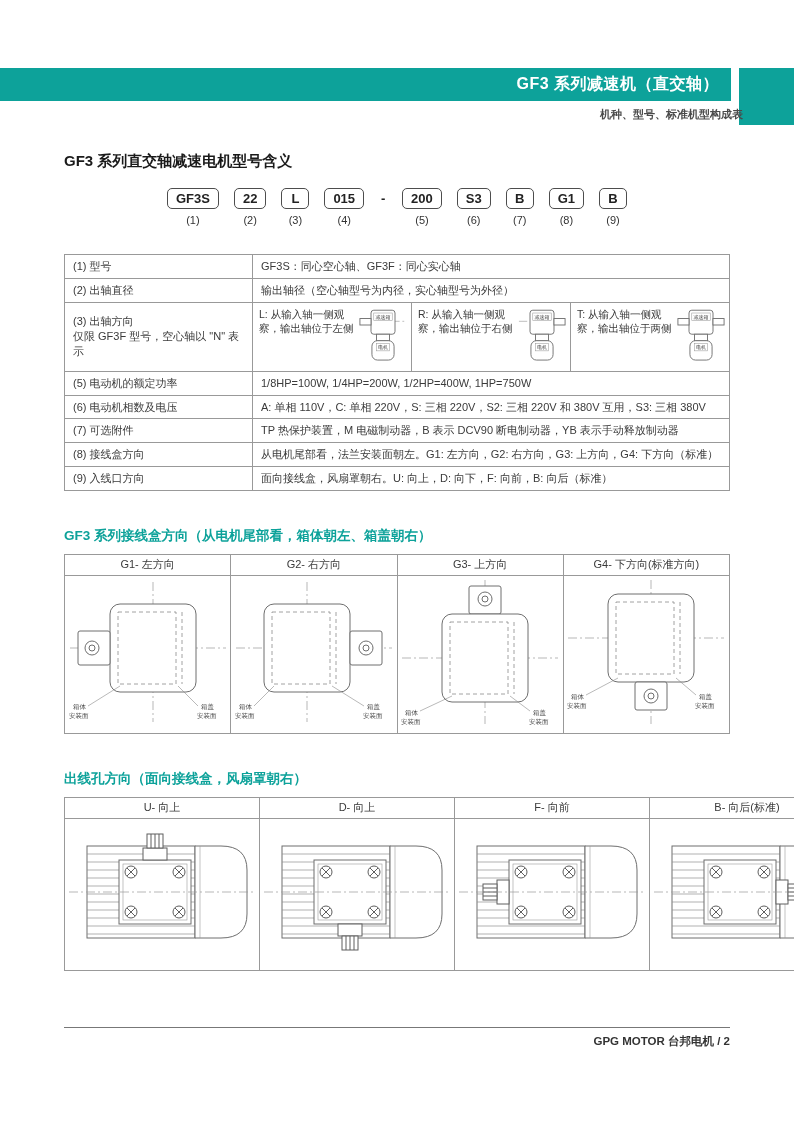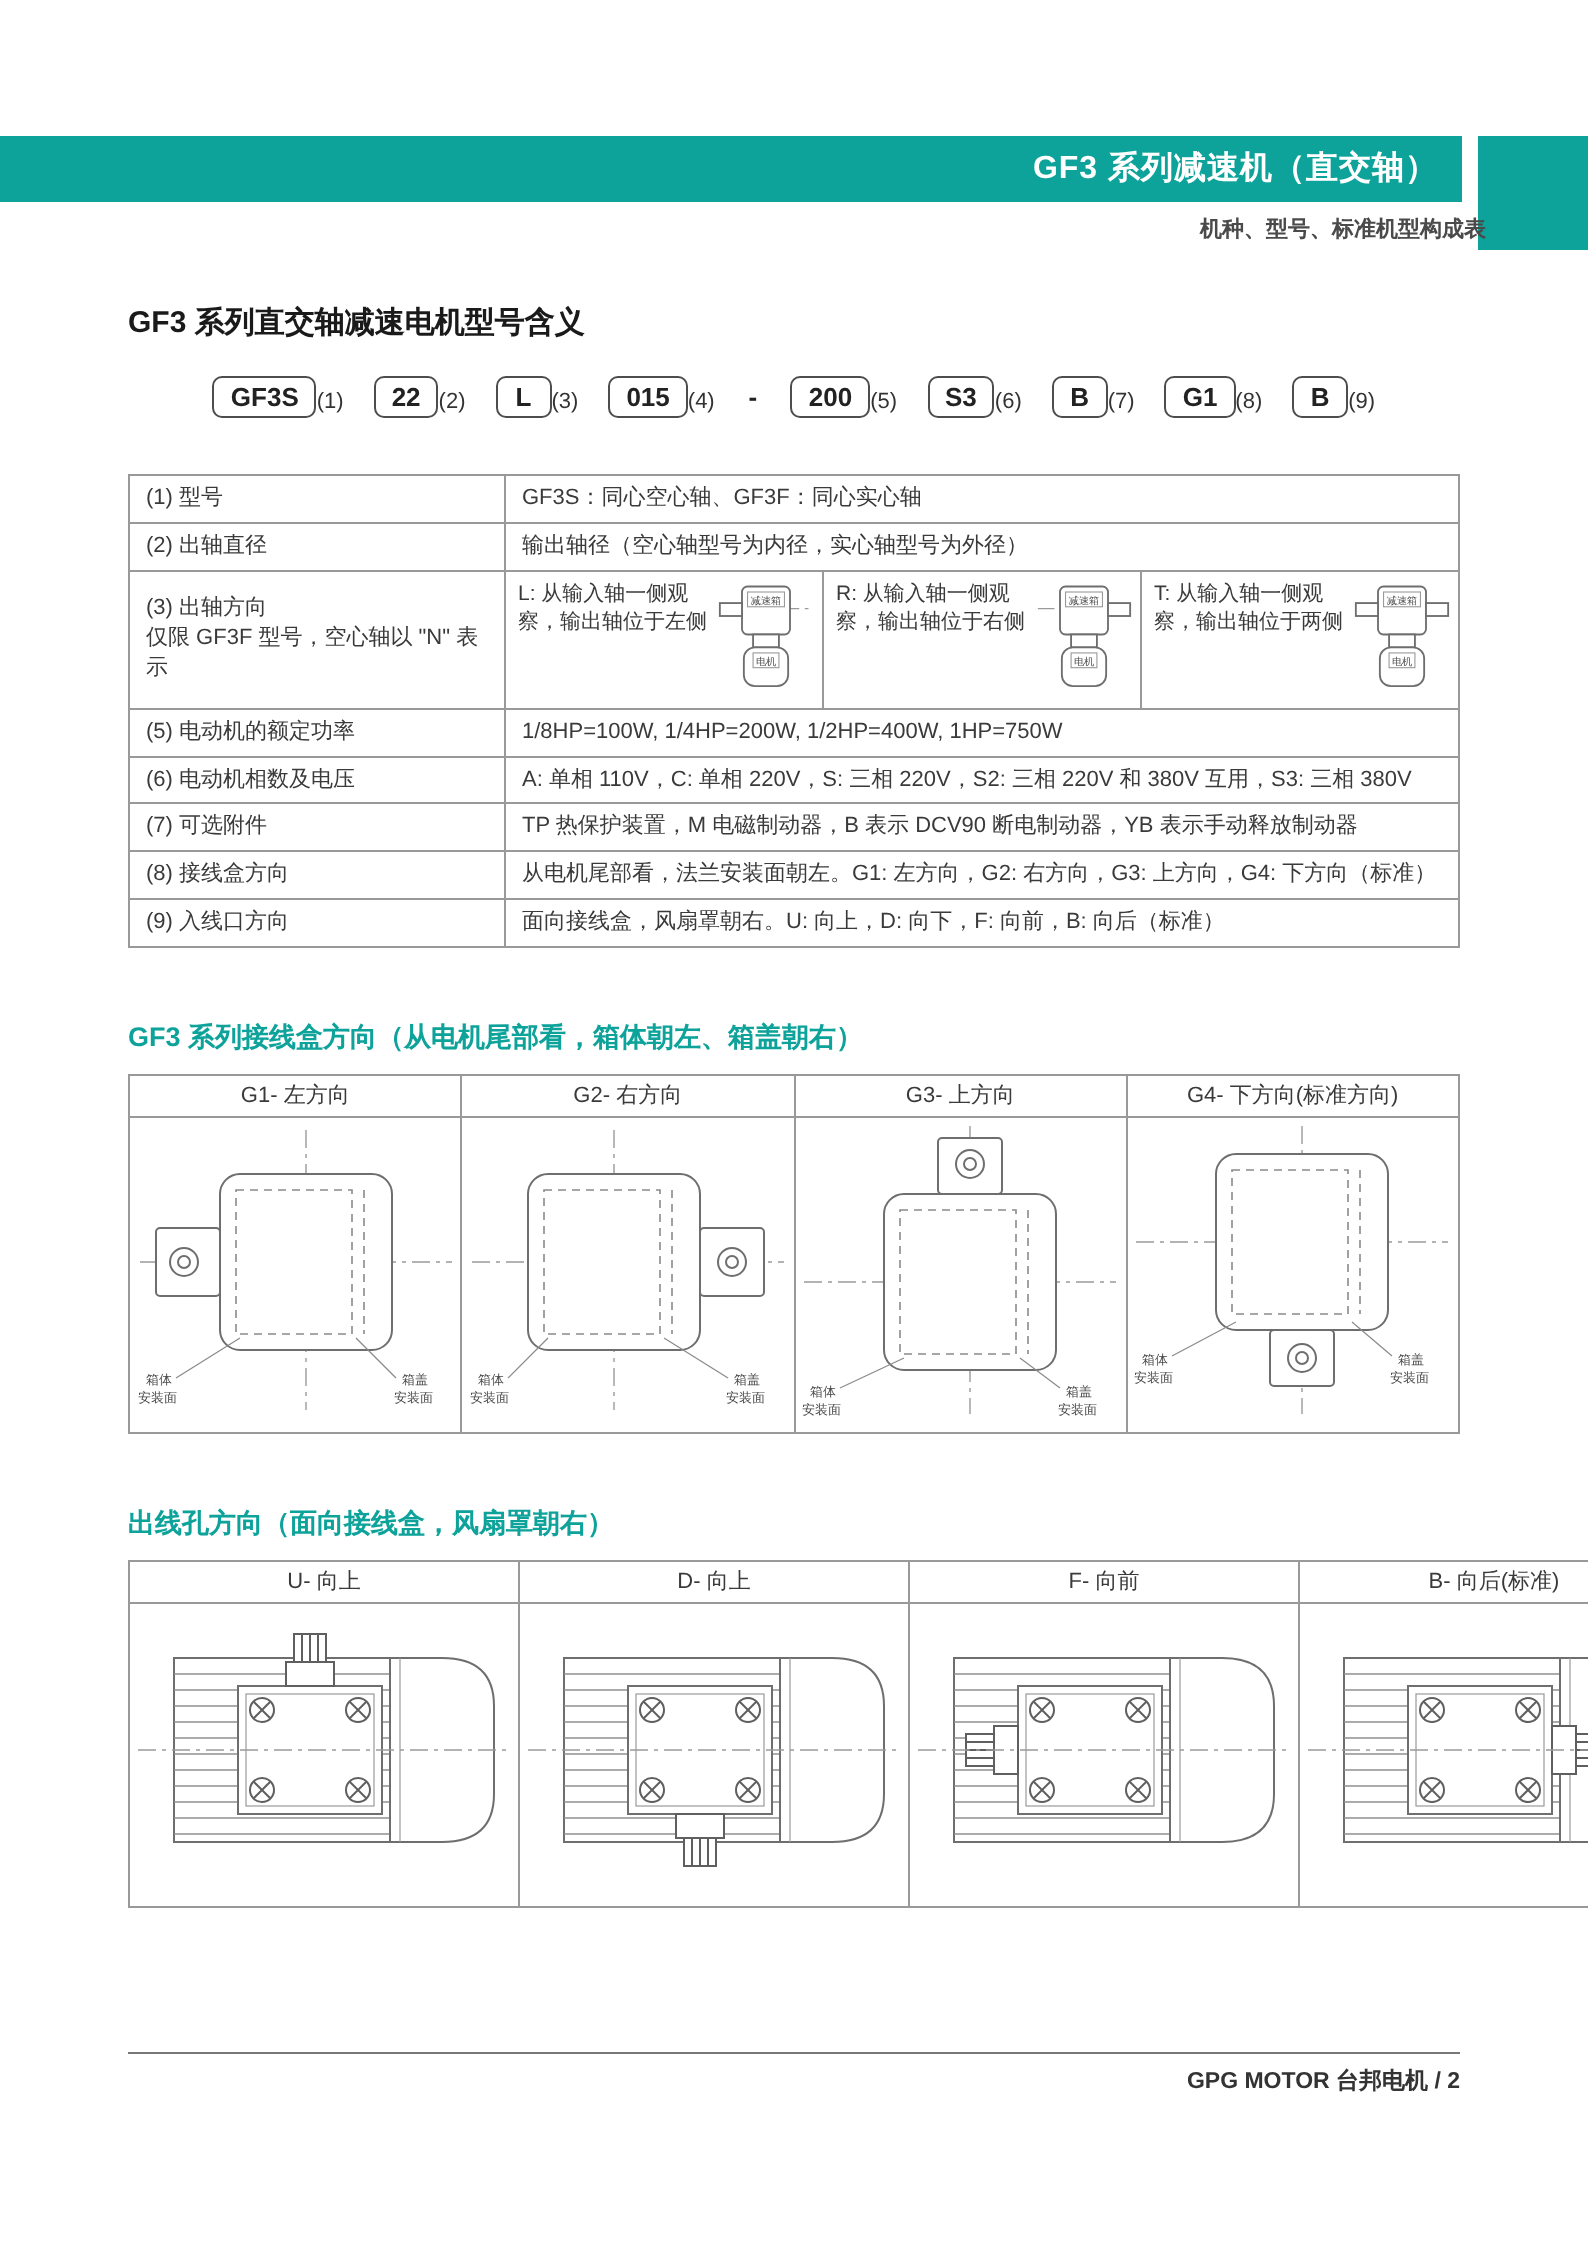--- a/index.html
+++ b/index.html
@@ -11,21 +11,21 @@
           display:flex;align-items:center;justify-content:flex-end;padding-right:12px}
   .banner-title{color:#fff;font-weight:bold;font-size:16px;letter-spacing:.5px}
   .corner{position:absolute;left:739px;top:68px;width:55px;height:57px;background:#0da29a}
   .subtitle{position:absolute;left:12px;top:107px;width:731px;text-align:right;
             font-size:11px;font-weight:bold;color:#4a4a4a}
 
   .content{position:absolute;left:64px;top:152px;width:666px}
   .sec1-title{font-size:15px;font-weight:bold;color:#1a1a1a}
 
   .code-row{display:flex;justify-content:center;gap:15px;margin-top:17px;align-items:flex-start}
-  .code-part{display:flex;flex-direction:row;align-items:center}
+  .code-part{display:flex;flex-direction:column;align-items:center}
   .code-box{border:1.5px solid #4d4d4d;border-radius:5px;padding:1px 8px;min-width:28px;
             text-align:center;font-weight:bold;font-size:13px;color:#222;background:#fff;height:21px;line-height:17px}
   .code-dash .code-box{border-color:transparent;min-width:8px;padding:1px 0}
   .code-num{font-size:11px;color:#333;margin-top:5px}
 
   .spec-table{width:100%;border-collapse:collapse;margin-top:28px}
   .spec-table td{border:1px solid #999;font-size:11px;color:#3a3a3a;padding:4px 8px;
                  vertical-align:middle;line-height:1.35;background:#fff}
   .spec-table td.lab{width:188px}
   .spec-table tr.r3 td.val{padding:0}
@@ -36,21 +36,21 @@
   .r3fig{flex:1;display:flex;align-items:center;justify-content:center}
 
   .sec-teal{color:#0da29a;font-size:13.5px;font-weight:bold;margin-top:36px}
   .dir-table{width:100%;border-collapse:collapse;margin-top:9px}
   .dir-table th{border:1px solid #999;font-size:11px;font-weight:normal;color:#3a3a3a;
                 height:21px;padding:2px;background:#fff}
   .dir-table td{border:1px solid #999;text-align:center;vertical-align:middle;padding:2px;background:#fff}
   .dir-table.jbox td{height:158px}
   .dir-table.gland td{height:152px}
 
-  .footer{margin-top:72px;border-top:1px solid #777;padding-top:6px;text-align:right;
+  .footer{margin-top:56px;border-top:1px solid #777;padding-top:6px;text-align:right;
           font-size:11.5px;font-weight:bold;color:#333}
 
   svg .ol{fill:#fff;stroke:#6e6e6e;stroke-width:1}
   svg .nf{fill:none;stroke:#6e6e6e;stroke-width:1}
   svg .dash{fill:none;stroke:#8a8a8a;stroke-width:.8;stroke-dasharray:4 3}
   svg .cl{stroke:#9a9a9a;stroke-width:.7;stroke-dasharray:9 3 2 3;fill:none}
   svg .fin{stroke:#8f8f8f;stroke-width:.7}
   svg .thin{fill:none;stroke:#9a9a9a;stroke-width:.6}
   svg .lbl{font-size:6.5px;fill:#4a4a4a}
   svg .lbl-s{font-size:5.5px;fill:#4a4a4a}

